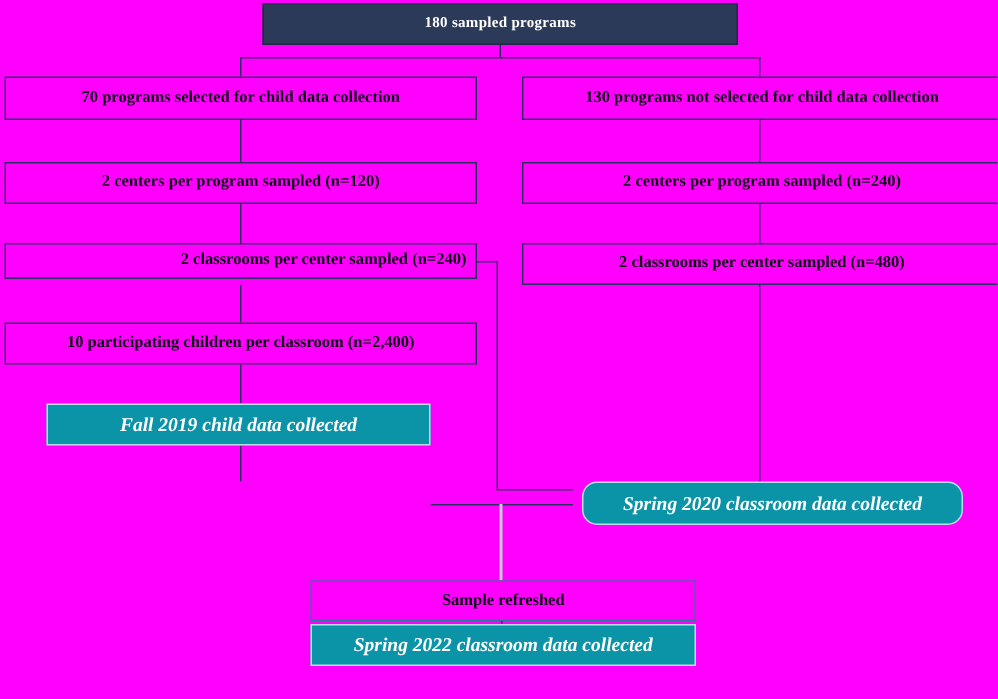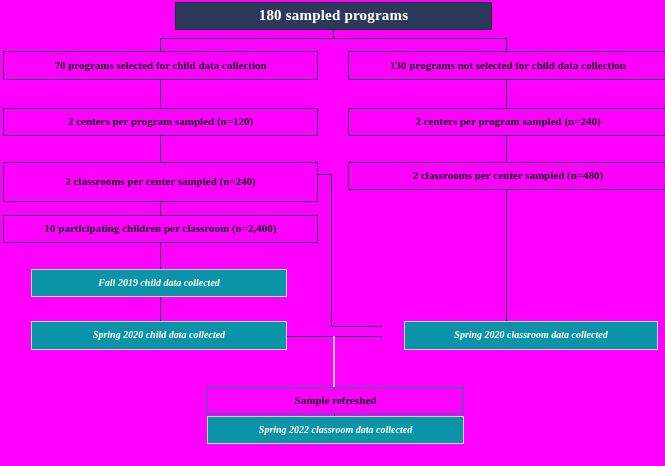--- a/index.html
+++ b/index.html
@@ -37,21 +37,21 @@
     text-align: center;
     line-height: 1.05;
   }
 
   
   .node.header {
     background: #2b3a58;
     border: 1px solid #1d2944;
     color: #ffffff;
     font-weight: bold;
-    font-size: 15px;
+    font-size: 10px;
     letter-spacing: .2px;
   }
 
   
   .node.step {
     background: #ff00ff;
     border: 1px solid #2b2f63;
     color: #0b0b14;
     font-weight: bold;
     font-size: 11px;
@@ -66,21 +66,21 @@
     font-size: 11px;
   }
 
   
   .node.data {
     background: #0b93a8;
     border: 1px solid #b9dde4;
     color: #ffffff;
     font-weight: bold;
     font-style: italic;
-    font-size: 10px;
+    font-size: 13px;
   }
 
   .node span { display: block; padding: 0 6px; }
 </style>
 </head>
 <body>
 
 <div id="stage">
 
   <div class="conn v" style="left:333px; top:30px; height:8px;"></div>
@@ -122,41 +122,38 @@
   </div>
 
   <div class="node step" style="left:3px; top:108px; width:315px; height:28px;text-align:center;">
     <span>2 centers per program sampled (n=120)</span>
   </div>
 
   <div class="node step" style="left:348px; top:108px; width:320px; height:28px;">
     <span>2 centers per program sampled (n=240)</span>
   </div>
 
-  <div class="node step" style="left:3px; top:162px; width:315px; height:40px;">
+  <div class="node step" style="left:3px; top:162px; width:315px; height:24px;justify-content:flex-end;">
     <span>2 classrooms per center sampled (n=240)</span>
   </div>
 
   <div class="node step" style="left:348px; top:162px; width:320px; height:28px;">
     <span>2 classrooms per center sampled (n=480)</span>
   </div>
 
   <div class="node step" style="left:3px; top:215px; width:315px; height:28px;">
     <span>10 participating children per classroom (n=2,400)</span>
   </div>
 
   <div class="node data" style="left:31px; top:269px; width:256px; height:28px;">
     <span>Fall 2019 child data collected</span>
   </div>
 
-  <div class="node data" style="left:31px; top:321px; width:256px; height:29px;">
-    <span>Spring 2020 child data collected</span>
-  </div>
 
-  <div class="node data" style="left:404px; top:321px; width:254px; height:29px;">
+  <div class="node data" style="left:388px; top:321px; width:254px; height:29px;border-radius:10px;">
     <span>Spring 2020 classroom data collected</span>
   </div>
 
   <div class="node refresh" style="left:207px; top:387px; width:257px; height:27px;">
     <span>Sample refreshed</span>
   </div>
 
   <div class="node data" style="left:207px; top:416px; width:257px; height:28px;">
     <span>Spring 2022 classroom data collected</span>
   </div>

